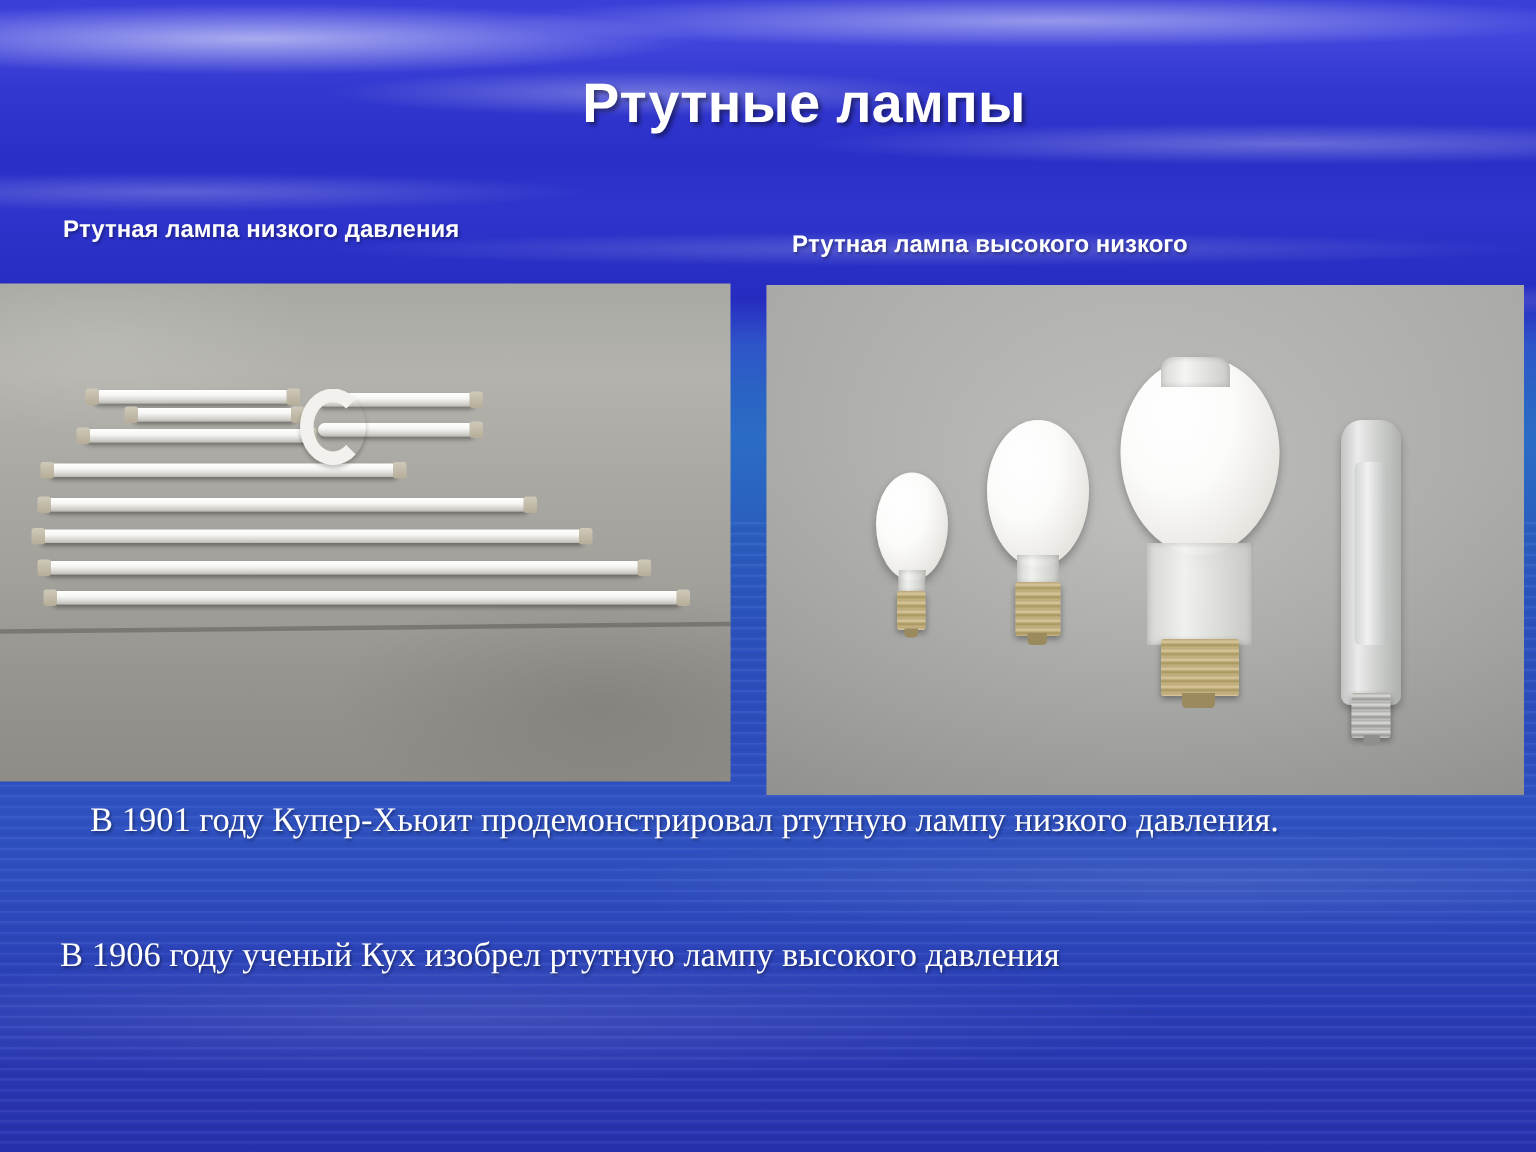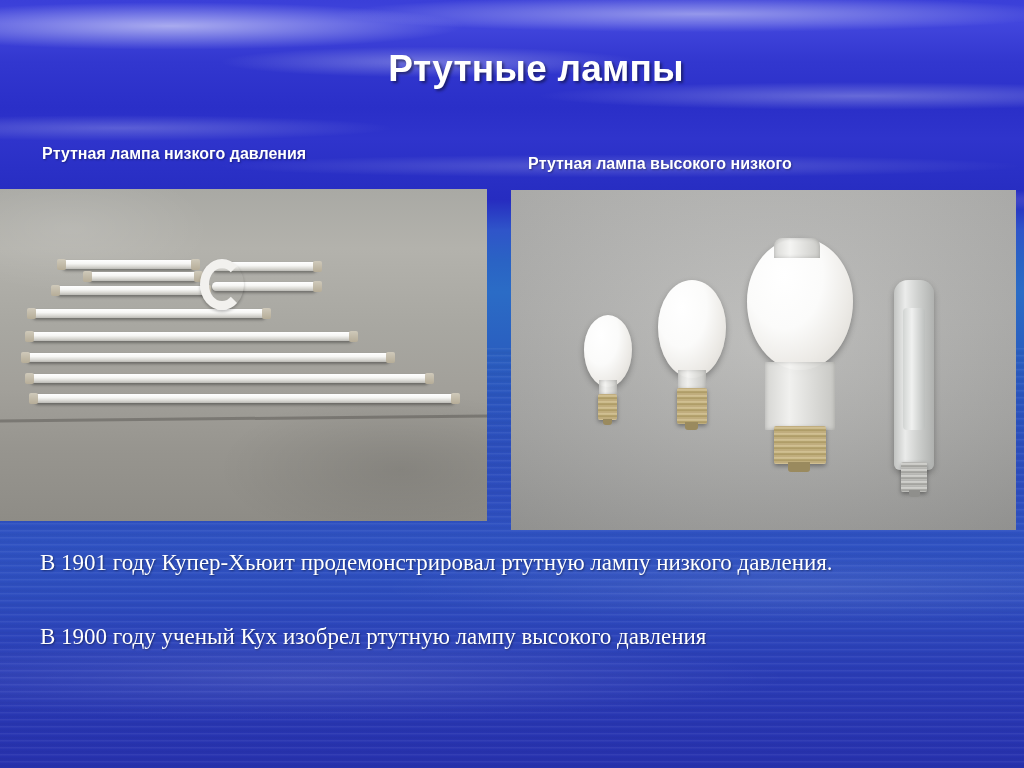--- a/index.html
+++ b/index.html
@@ -212,21 +212,21 @@
   .body-text {
     position: absolute;
     left: 40px;
     width: 950px;
     color: #ffffff;
     font-family: "Liberation Serif", serif;
     font-size: 23px;
     line-height: 1.32;
     text-shadow: 1px 1px 2px rgba(0,0,0,0.40);
   }
-  .para-1 { top: 548px; }
+  .para-1 { top: 532px; margin-left: 20px; }
   .para-2 { top: 622px; }
 </style>
 </head>
 <body>
 
 <div class="slide">
   <div class="bg"></div>
 
   <div class="title">Ртутные лампы</div>
 
@@ -307,14 +307,14 @@
     <div class="lamp">
       <div class="tubelamp" style="left:383px; top:90px; width:40px; height:190px;">
         <div class="inner"></div>
       </div>
       <div class="screw silver" style="left:390px; top:272px; width:26px; height:30px;"></div>
       <div class="tip" style="left:398px; top:300px; width:11px; height:7px; background:#8f8f8c;"></div>
     </div>
   </div>
 
   <div class="body-text para-1">В 1901 году Купер-Хьюит продемонстрировал ртутную лампу низкого давления.</div>
-  <div class="body-text para-2">В 1900 году ученый Кух изобрел ртутную лампу высокого давления</div>
+  <div class="body-text para-2">В 1906 году ученый Кух изобрел ртутную лампу высокого давления</div>
 </div>
 
 </body></html>

